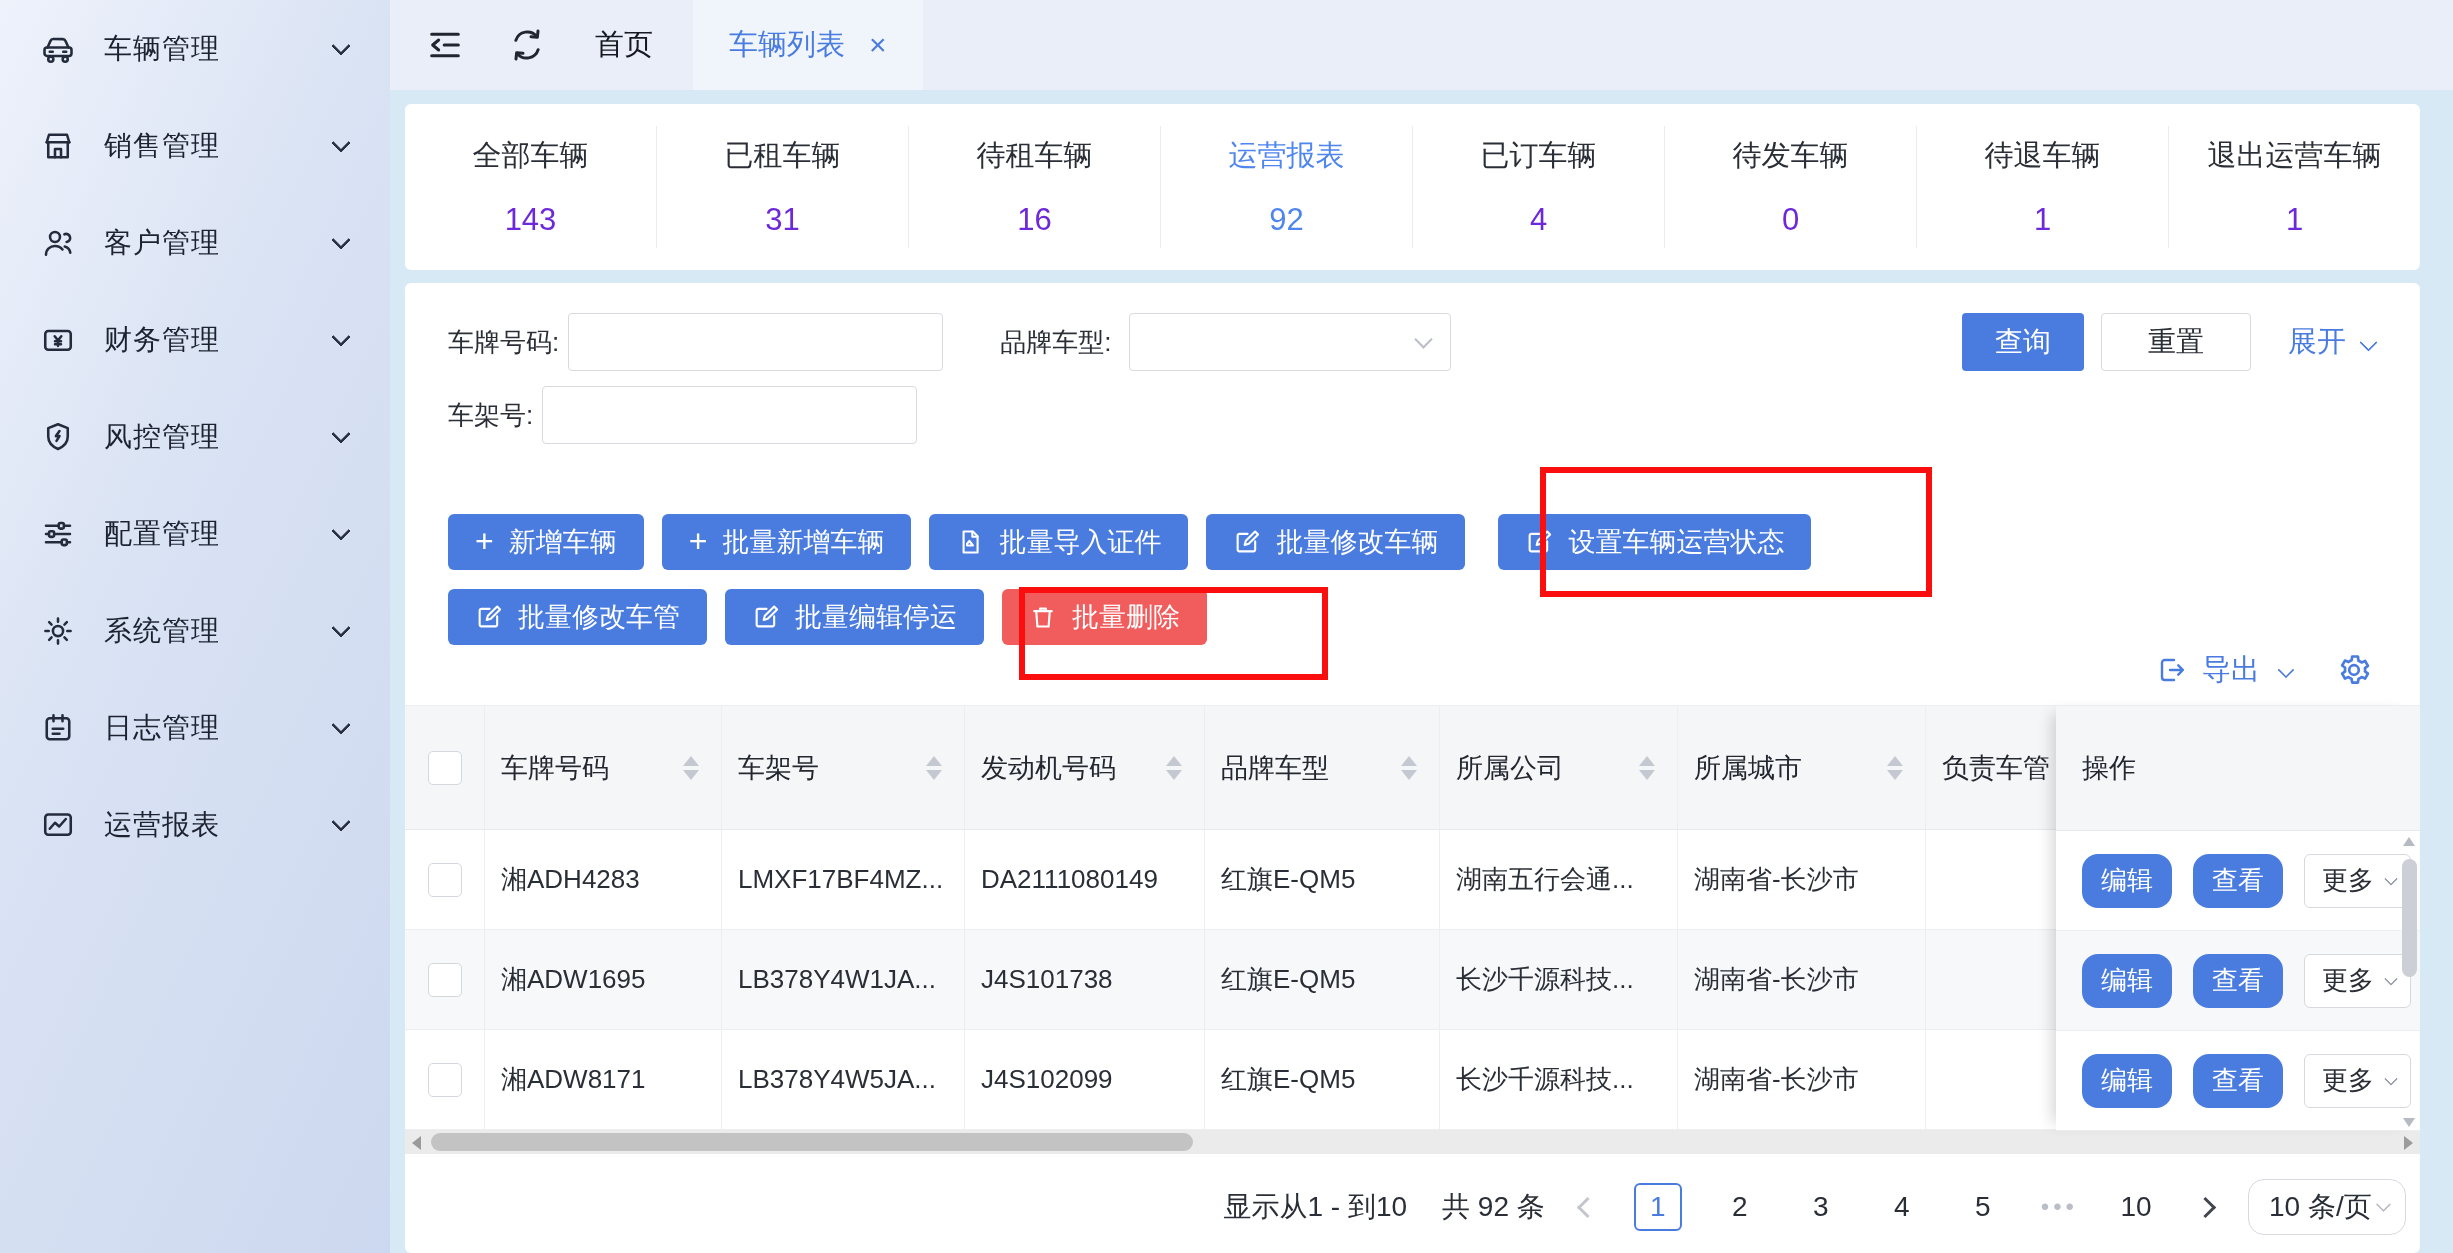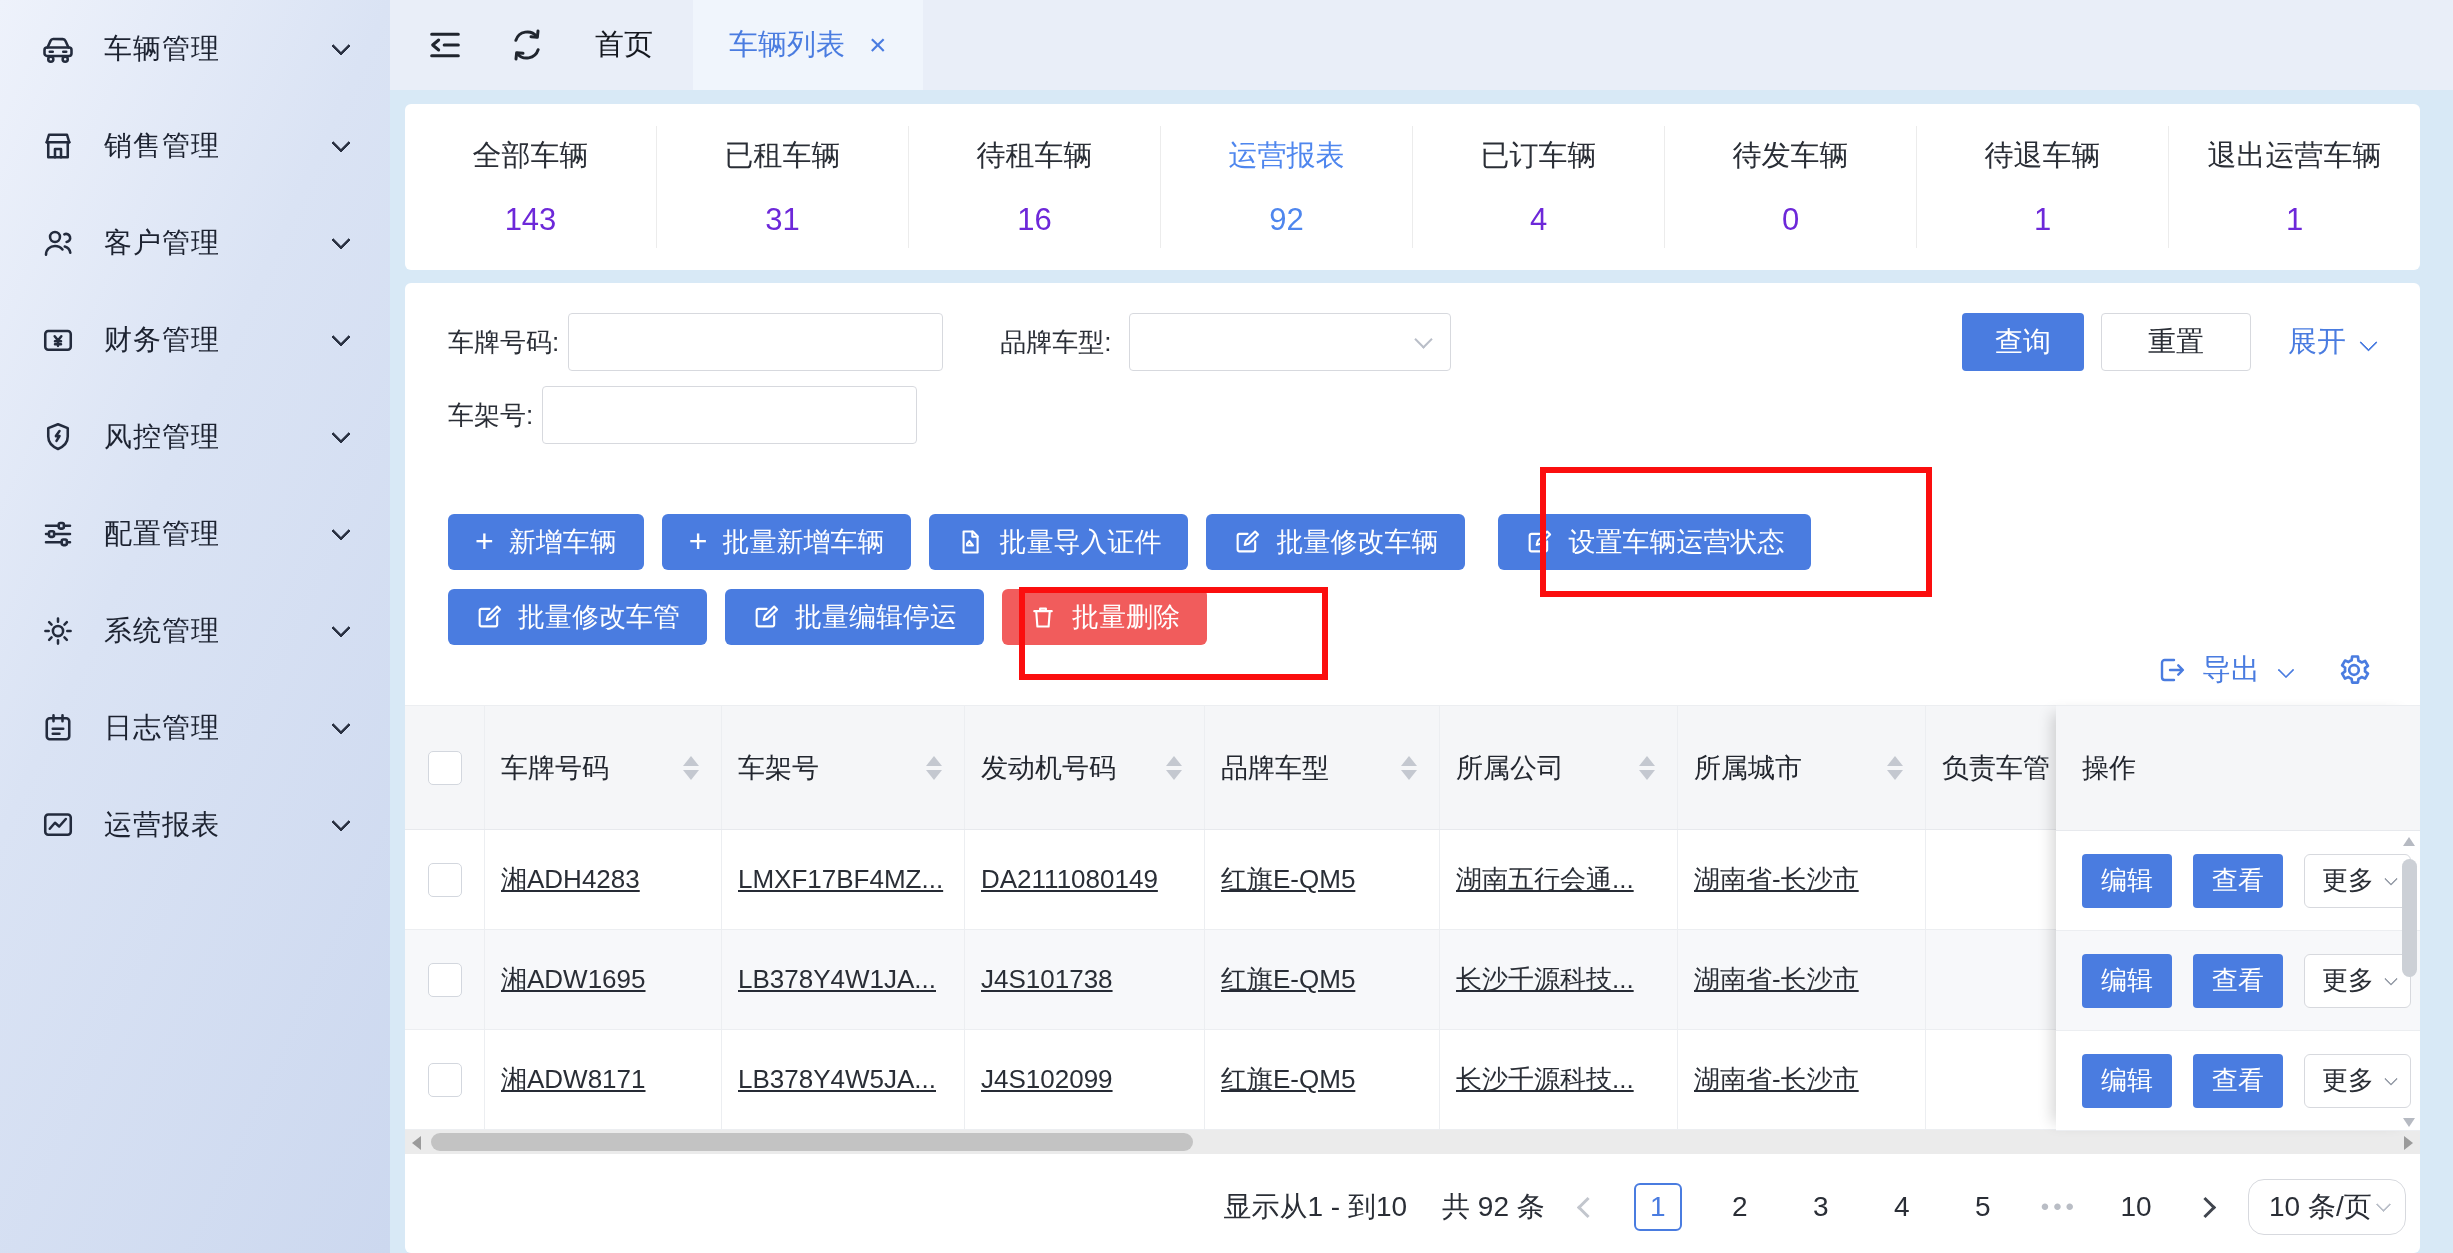--- a/index.html
+++ b/index.html
@@ -78,21 +78,21 @@
     height:42px; gap:44px; flex:0 0 auto; }
   .export-link { display:flex; align-items:center; gap:14px; color:#4a7ce0; font-size:29px; cursor:pointer; }
   .export-link .chev { border-color:#4a7ce0; border-width:2.5px; width:12px; height:12px; margin-left:6px; }
   .gear-btn { width:36px; height:36px; color:#4a7ce0; cursor:pointer; }
 
   
   .table-wrap { position:relative; margin-top:14px; flex:0 0 auto; }
   .thead { display:flex; height:125px; background:#f5f6f8; border-top:1px solid #eceef1; border-bottom:1px solid #e7e9ed; }
   .th { display:flex; align-items:center; font-size:27px; color:#23272f; font-weight:500;
     padding-left:16px; border-right:1px solid #eceef1; overflow:hidden; white-space:nowrap; }
-  .trow-b { display:flex; height:100px; background:#fff; border-bottom:1px solid #eceef1;text-decoration:underline; }
+  .trow-b { display:flex; height:100px; background:#fff; border-bottom:1px solid #eceef1; }
   .trow-b.stripe { background:#f7f8fa; }
   .td { display:flex; align-items:center; font-size:26px; color:#2a2e36; padding-left:16px;
     border-right:1px solid #eceef1; overflow:hidden; white-space:nowrap; }
   .c0 { width:80px; justify-content:center; padding-left:0; }
   .c1 { width:237px; } .c2 { width:243px; } .c3 { width:240px; } .c4 { width:235px; }
   .c5 { width:238px; } .c6 { width:248px; } .c7 { width:240px; }
   .cfill { flex:1; border-right:none; }
   .checkbox { width:34px; height:34px; background:#fff; border:1px solid #d3d7de; border-radius:5px; cursor:pointer; }
   .sorter { margin-left:auto; margin-right:22px; display:flex; flex-direction:column; gap:4px; cursor:pointer; }
   .car-up { width:0; height:0; border-left:8px solid transparent; border-right:8px solid transparent;
@@ -102,21 +102,21 @@
 
   
   .op-col { position:absolute; top:0; right:0; width:364px; height:426px; z-index:6;
     box-shadow:-12px 0 14px -8px rgba(0,0,0,0.16); }
   .op-head { height:126px; background:#f5f6f8; border-top:1px solid #eceef1; border-bottom:1px solid #e7e9ed;
     display:flex; align-items:center; padding-left:26px; font-size:27px; font-weight:500; color:#23272f; }
   .op-cell { height:100px; background:#fff; border-bottom:1px solid #eceef1; display:flex; align-items:center;
     padding-left:26px; gap:21px; }
   .op-cell.stripe { background:#f7f8fa; }
   .mini-btn { height:54px; padding:0 19px; background:#4a7ce0; color:#fff; font-size:26px; border:none;
-    border-radius:4px; cursor:pointer; display:inline-flex; align-items:center; }
+    border-radius:16px; cursor:pointer; display:inline-flex; align-items:center; }
   .mini-more { height:54px; padding:0 14px 0 17px; background:#fff; color:#2a2e36; font-size:26px;
     border:1px solid #d7d9de; border-radius:6px; cursor:pointer; display:inline-flex; align-items:center; gap:12px; }
   .mini-more .chev { width:10px; height:10px; border-width:2px; border-color:#9aa0ab; margin-top:-4px; }
 
   
   .hscroll { position:relative; height:24px; background:#ebebeb; }
   .hthumb { position:absolute; left:26px; top:3px; width:762px; height:18px; background:#c3c3c3; border-radius:9px; cursor:pointer; }
   .harrow-l { position:absolute; left:7px; top:6px; width:0; height:0; border-top:7px solid transparent;
     border-bottom:7px solid transparent; border-right:9px solid #9b9b9b; cursor:pointer; }
   .harrow-r { position:absolute; right:7px; top:6px; width:0; height:0; border-top:7px solid transparent;

